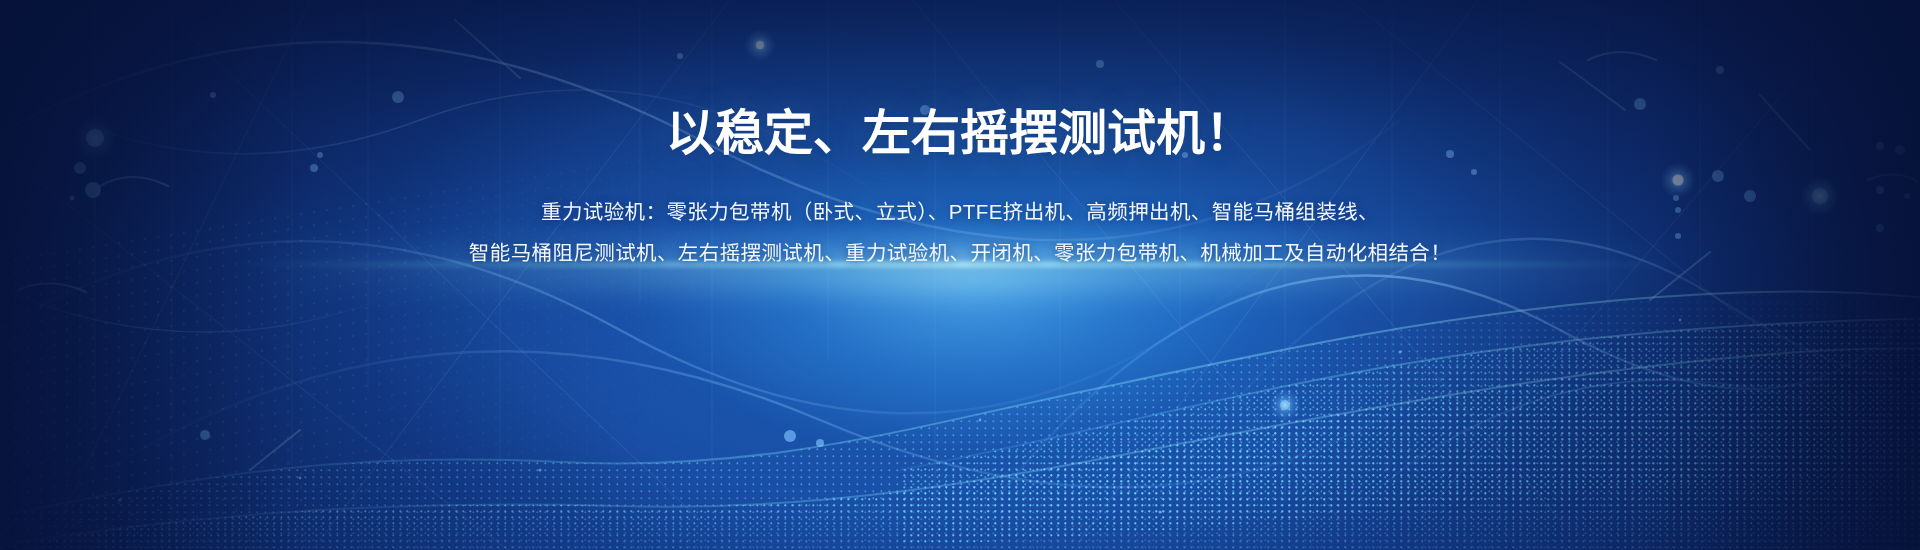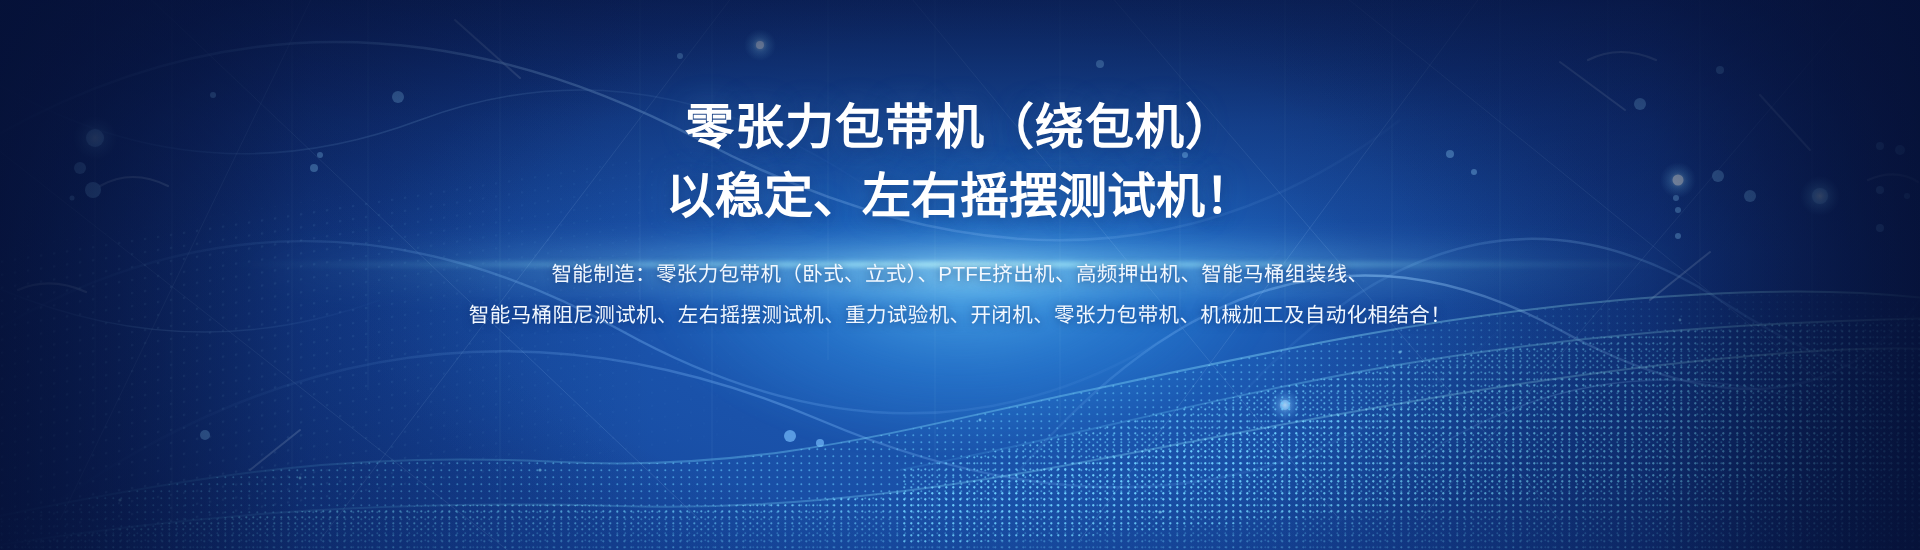--- a/index.html
+++ b/index.html
@@ -346,22 +346,21 @@
     </g>
   </svg>
 
   <div class="center-glow"></div>
   <div class="light-streak halo"></div>
   <div class="light-streak"></div>
 
   <div class="bg-vignette"></div>
 
   <div class="content">
-    <div class="headline line1">零张力包带机（绕包机）</div>
     <div class="headline line2">以稳定、左右摇摆测试机！</div>
 
     <div class="subtitle-block">
-      <div class="subtitle">智能制造：零张力包带机（卧式、立式）、PTFE挤出机、高频押出机、智能马桶组装线、</div>
+      <div class="subtitle">重力试验机：零张力包带机（卧式、立式）、PTFE挤出机、高频押出机、智能马桶组装线、</div>
       <div class="subtitle">智能马桶阻尼测试机、左右摇摆测试机、重力试验机、开闭机、零张力包带机、机械加工及自动化相结合！</div>
     </div>
   </div>
 
 </div>
 
 </body></html>

